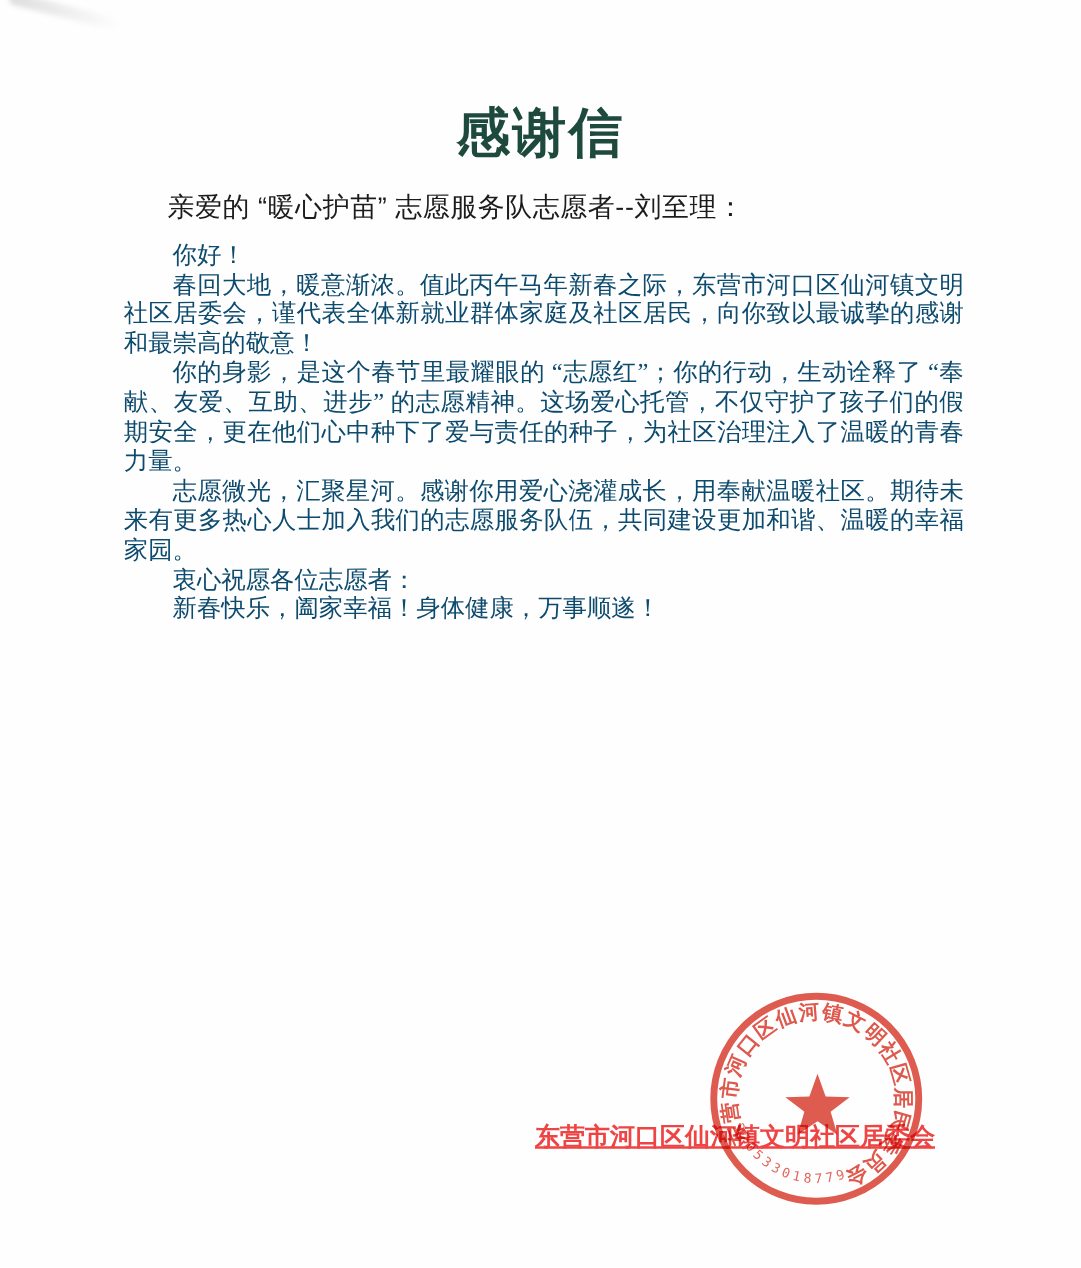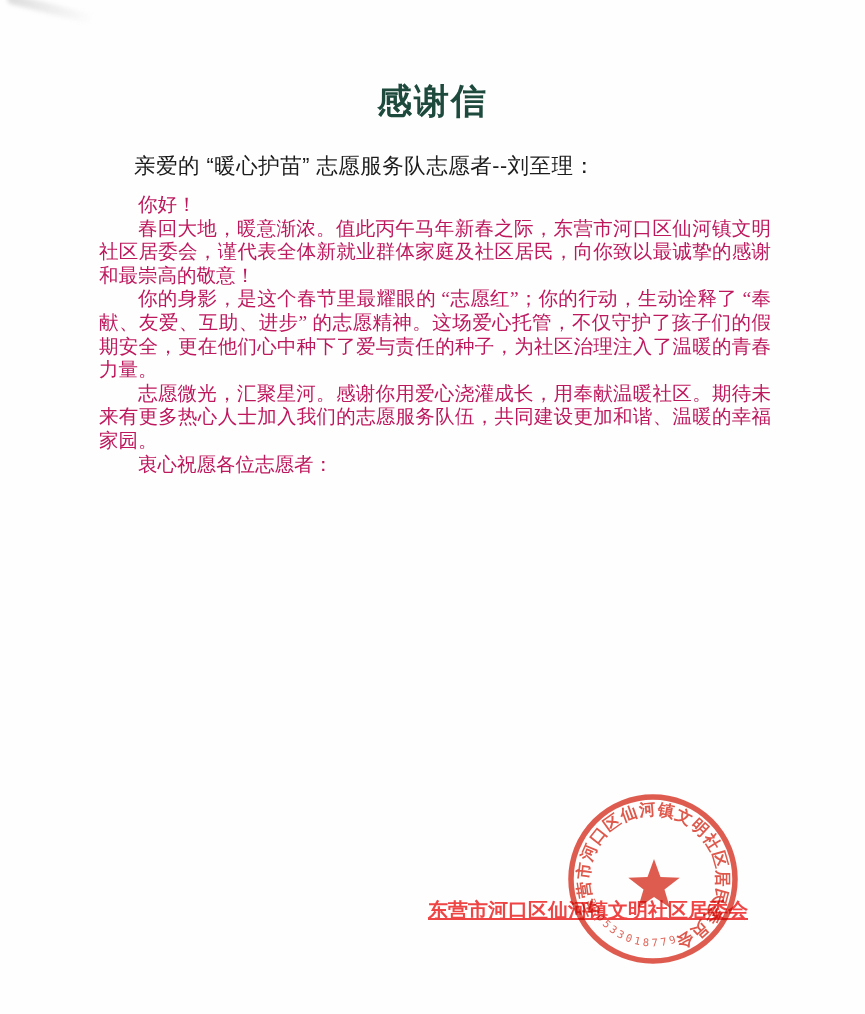--- a/index.html
+++ b/index.html
@@ -21,39 +21,39 @@
     background: linear-gradient(90deg, rgba(160,160,160,.35), rgba(200,200,200,0));
     transform: rotate(14deg);
     border-radius: 6px;
     filter: blur(2px);
   }
   .title {
     position: absolute; top: 78px; left: 0; right: 0;
     text-align: center;
     font-family: "Liberation Sans", "DejaVu Sans", sans-serif;
     font-weight: bold;
-    font-size: 35px;
+    font-size: 43px;
     letter-spacing: 2px;
     color: #1d4a3c;
     margin: 0;
   }
   .salutation {
     position: absolute; top: 151px; left: 134px; right: 90px;
     font-family: "Liberation Sans", "DejaVu Sans", sans-serif;
     font-weight: normal;
     font-size: 21.5px;
     color: #1c1c1c;
     margin: 0;
     letter-spacing: .5px;
   }
   .letter-body {
     position: absolute; top: 193px; left: 99px; width: 672px;
     font-size: 19.5px;
     line-height: 23.6px;
-    color: #be185d;
+    color: #0c4a6e;
     text-align: justify;
   }
   .letter-body p {
     margin: 0;
     text-indent: 2em;
   }
   .signature-block {
     position: absolute; top: 897px; right: 117px;
     text-align: right;
     color: #ef4444;
@@ -101,20 +101,21 @@
   <h1 class="title">感谢信</h1>
 
   <p class="salutation">亲爱的 “暖心护苗” 志愿服务队志愿者--刘至理：</p>
 
   <div class="letter-body">
     <p>你好！</p>
     <p>春回大地，暖意渐浓。值此丙午马年新春之际，东营市河口区仙河镇文明社区居委会，谨代表全体新就业群体家庭及社区居民，向你致以最诚挚的感谢和最崇高的敬意！</p>
     <p>你的身影，是这个春节里最耀眼的 “志愿红”；你的行动，生动诠释了 “奉献、友爱、互助、进步” 的志愿精神。这场爱心托管，不仅守护了孩子们的假期安全，更在他们心中种下了爱与责任的种子，为社区治理注入了温暖的青春力量。</p>
     <p>志愿微光，汇聚星河。感谢你用爱心浇灌成长，用奉献温暖社区。期待未来有更多热心人士加入我们的志愿服务队伍，共同建设更加和谐、温暖的幸福家园。</p>
     <p>衷心祝愿各位志愿者：</p>
+    <p>新春快乐，阖家幸福！身体健康，万事顺遂！</p>
   </div>
 
   <div class="signature-block">
     <div class="signature-org">东营市河口区仙河镇文明社区居委会</div>
   </div>
 
   <svg class="seal" viewBox="0 0 180 180" xmlns="http://www.w3.org/2000/svg">
     <defs>
       <path id="ringPath" d="M 26,90 A 64,64 0 1 1 154,90 A 64,64 0 1 1 26,90" fill="none"></path>
       <path id="codePath" d="M 22,104 A 70,70 0 0 0 158,104" fill="none"></path>

